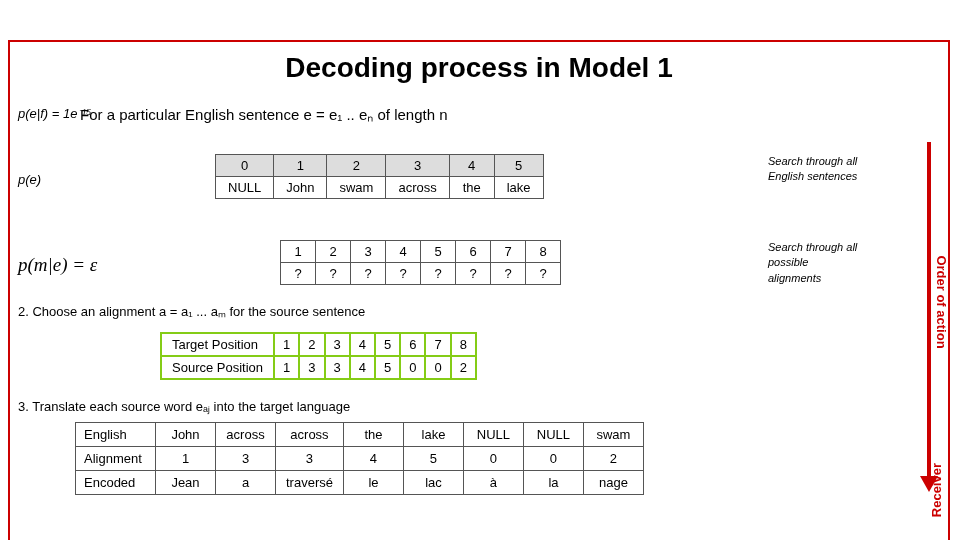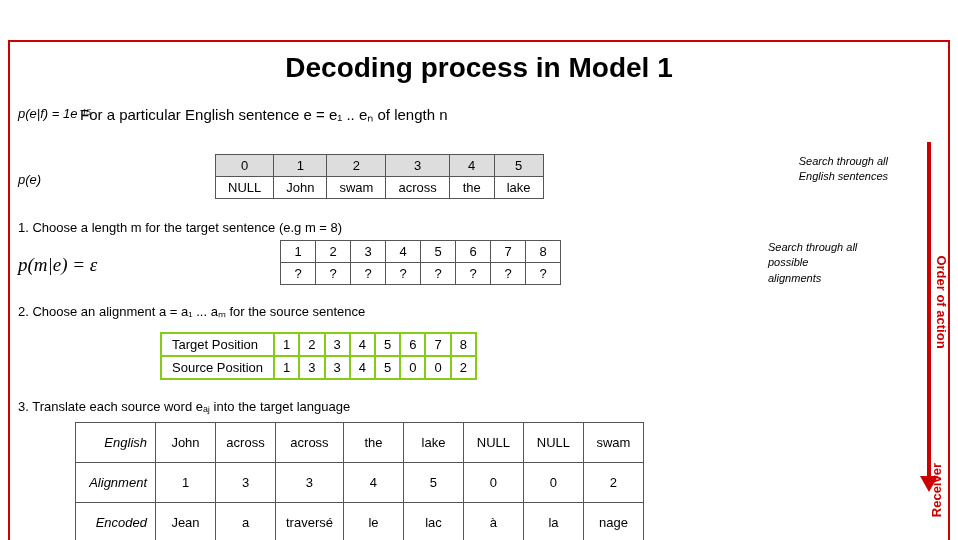--- a/index.html
+++ b/index.html
@@ -87,21 +87,21 @@
       background: #ddd;
     }
 
     
     .search-english-label {
       position: absolute;
       top: 122px;
       right: 70px;
       font-size: 11px;
       font-style: italic;
-      text-align: right;
+      text-align: left;
       width: 120px;
       line-height: 1.4;
     }
 
     
     .step1-text {
       position: absolute;
       top: 188px;
       left: 18px;
       font-size: 13px;
@@ -187,24 +187,23 @@
       border-collapse: collapse;
     }
     .table-translation td {
       border: 1px solid #555;
       padding: 4px 10px;
       text-align: center;
       font-size: 13px;
       min-width: 60px;
     }
     .table-translation td.row-label {
-      text-align: right;
-      padding: 12px 8px;
+      text-align: left;
+      padding: 4px 8px;
       min-width: 80px;
-      font-style: italic;
     }
 
     
     .red-arrow {
       position: absolute;
       right: 20px;
       top: 110px;
       bottom: 80px;
       width: 18px;
       display: flex;
@@ -257,21 +256,20 @@
       <td>the</td>
       <td>lake</td>
     </tr>
   </tbody>
     </table>
 
   <div class="search-english-label">
     <span>Search through all<br>English sentences</span>
   </div>
 
-  <div class="step1-text">1.  Choose a length  m  for the target sentence  (e.g m = 8)</div>
 
   <div class="formula-pme">p(m|e) = ε</div>
 
   <table class="table-alignment">
     <tbody>
         <tr>
       <td>1</td>
       <td>2</td>
       <td>3</td>
       <td>4</td>

